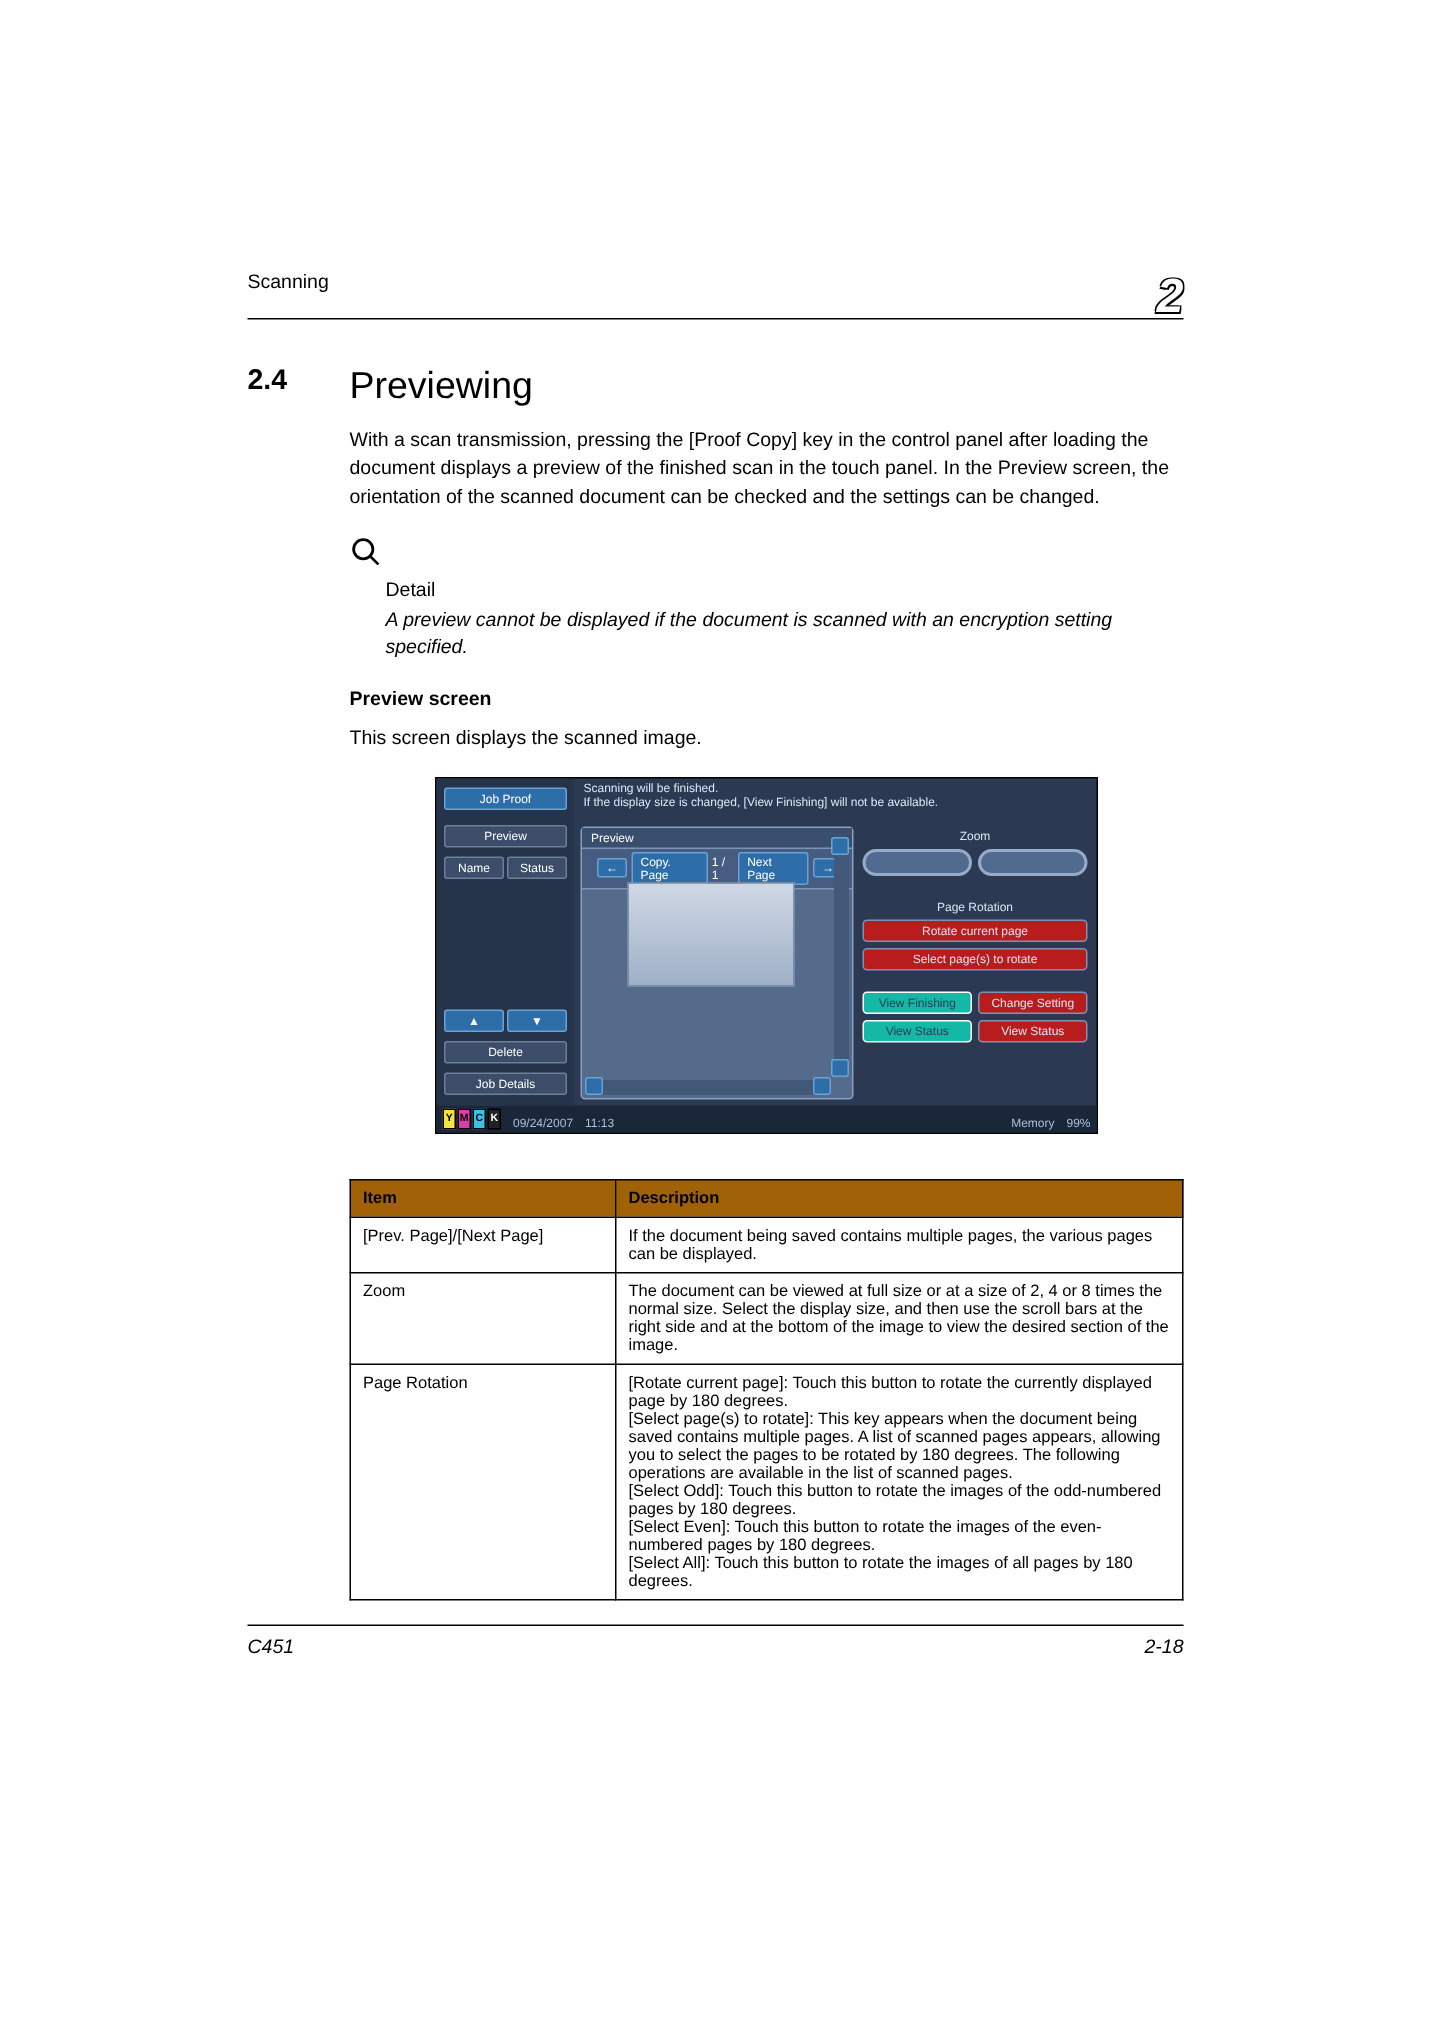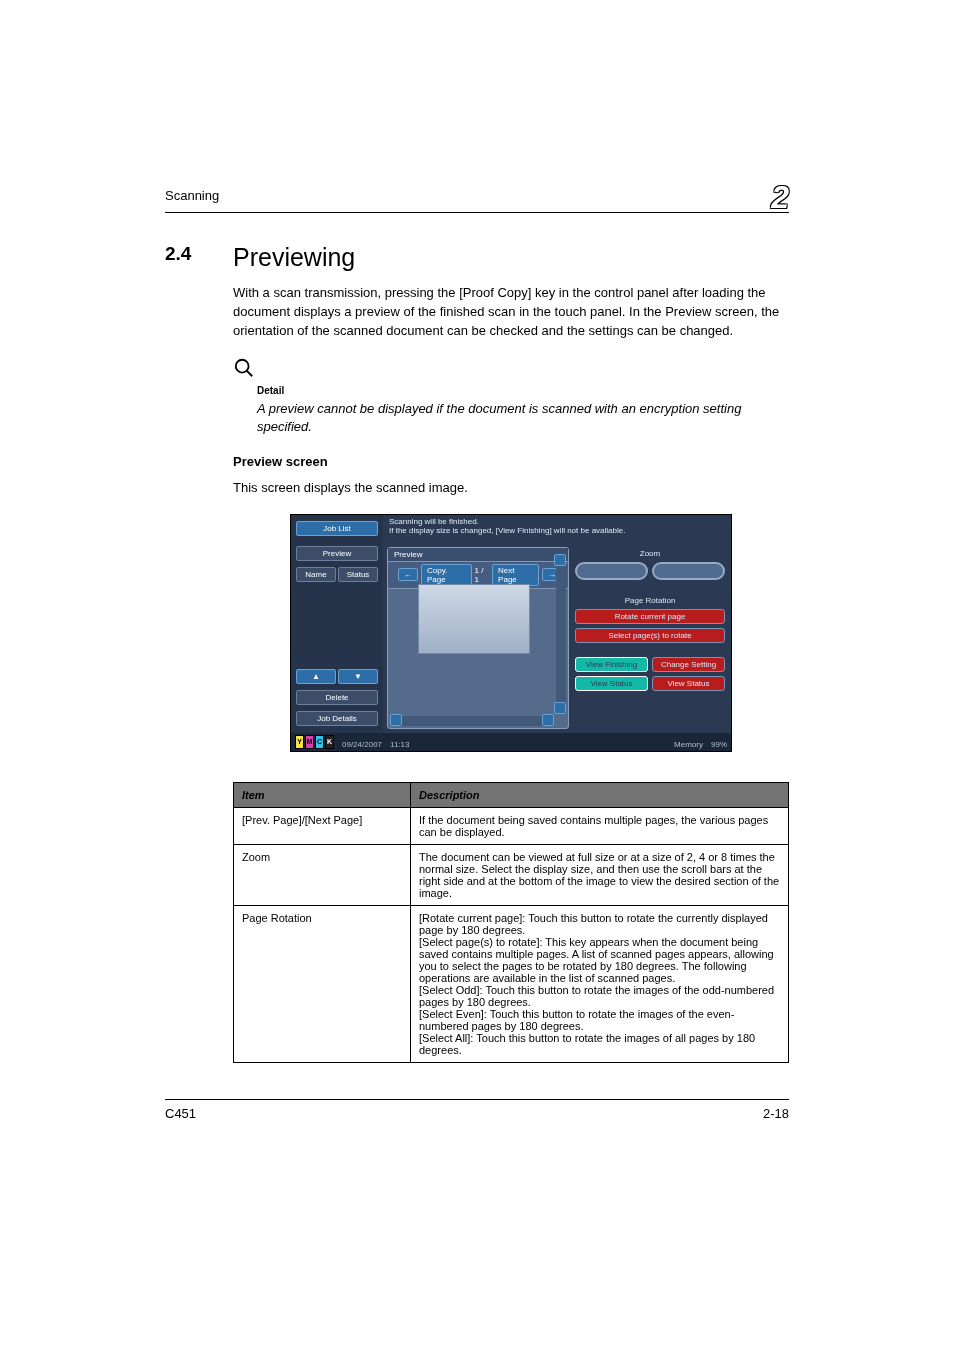--- a/index.html
+++ b/index.html
@@ -9,21 +9,21 @@
       font-family: Arial, Helvetica, sans-serif;
       color: #000;
       width: 954px;
     }
     .page {
       padding: 180px 165px 60px 165px;
       position: relative;
     }
     .header-bar {
       display: flex;
-      align-items: center;
+      align-items: flex-start;
       justify-content: space-between;
       border-bottom: 1px solid #000;
       padding-bottom: 2px;
       margin-bottom: 30px;
     }
     .header-left {
       font-size: 13px;
     }
     .header-right {
       position: relative;
@@ -65,22 +65,22 @@
       font-size: 13px;
       line-height: 1.45;
       margin: 6px 0 16px 0;
     }
     .detail-icon {
       margin: 10px 0 0 0;
       font-size: 26px;
       line-height: 1;
     }
     .detail-label {
-      font-size: 10px;
-      font-weight: bold;
+      font-size: 13px;
+      font-weight: normal;
       margin: 2px 0 4px 24px;
     }
     .detail-text {
       font-size: 13px;
       font-style: italic;
       line-height: 1.4;
       margin: 0 0 18px 24px;
     }
     .sub-heading {
       font-size: 13px;
@@ -200,31 +200,31 @@
       margin-top: 6px;
       font-size: 11px;
     }
     table.desc th, table.desc td {
       border: 1px solid #000;
       padding: 6px 8px;
       vertical-align: top;
       text-align: left;
     }
     table.desc th {
-      background: #737373;
+      background: #a16207;
       font-weight: bold;
-      font-style: italic;
     }
     .footer-bar {
       border-top: 1px solid #000;
-      margin-top: 36px;
+      margin-top: 16px;
       display: flex;
       justify-content: space-between;
       padding-top: 6px;
       font-size: 13px;
+      font-style: italic;
     }
     .grow{flex:1}
   </style>
 </head>
 <body>
 
 <div class="page">
 
   <div class="header-bar">
     <span class="header-left">Scanning</span>
@@ -249,21 +249,21 @@
     </div>
     <div class="detail-label">Detail</div>
     <div class="detail-text">A preview cannot be displayed if the document is scanned with an encryption setting specified.</div>
 
     <div class="sub-heading">Preview screen</div>
     <p class="para">This screen displays the scanned image.</p>
 
     <div class="touchpanel-box">
       <div class="tp-top">
         <div class="tp-side" style="justify-content:center">
-          <div class="tp-chip">Job List</div>
+          <div class="tp-chip">Job Proof</div>
         </div>
         <div class="tp-msg">
           <div>Scanning will be finished.</div>
           <div>If the display size is changed, [View Finishing] will not be available.</div>
         </div>
       </div>
       <div class="tp-main">
         <div class="tp-left">
           <div class="tp-chip dark">Preview</div>
           <div class="tp-left-row">

